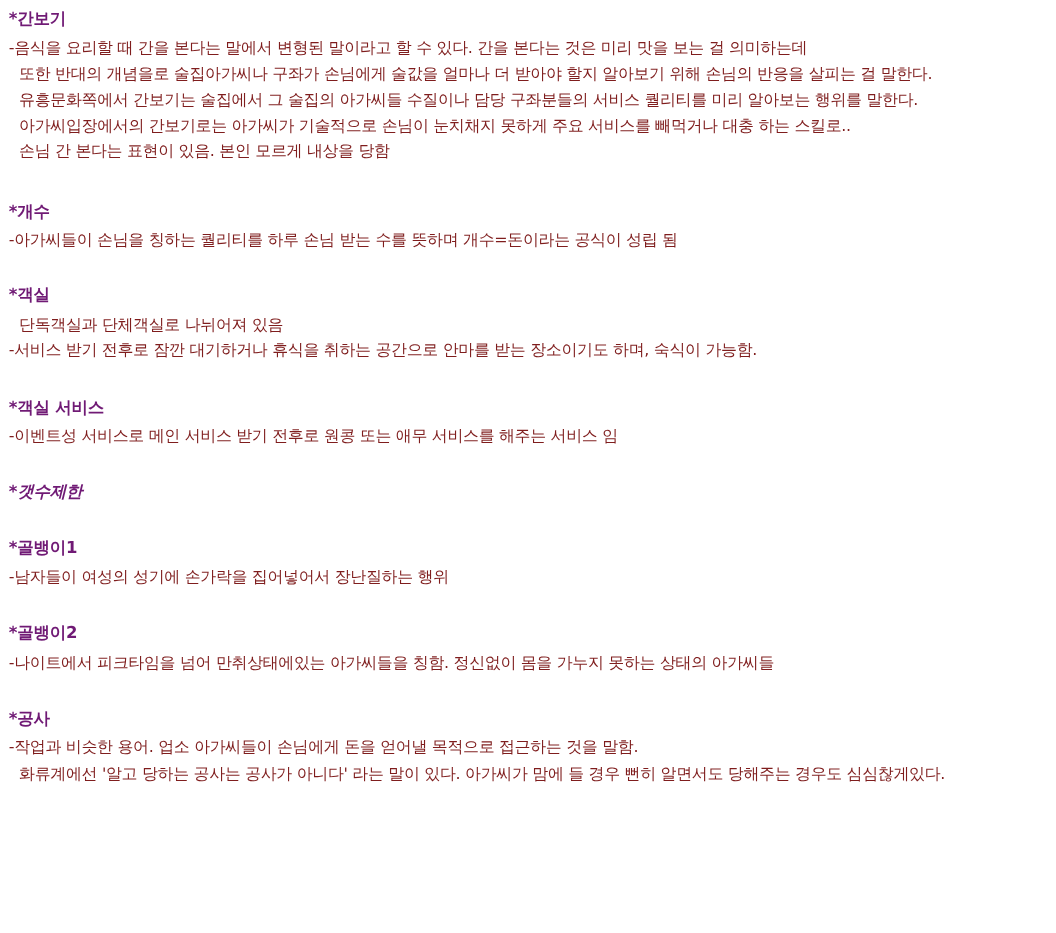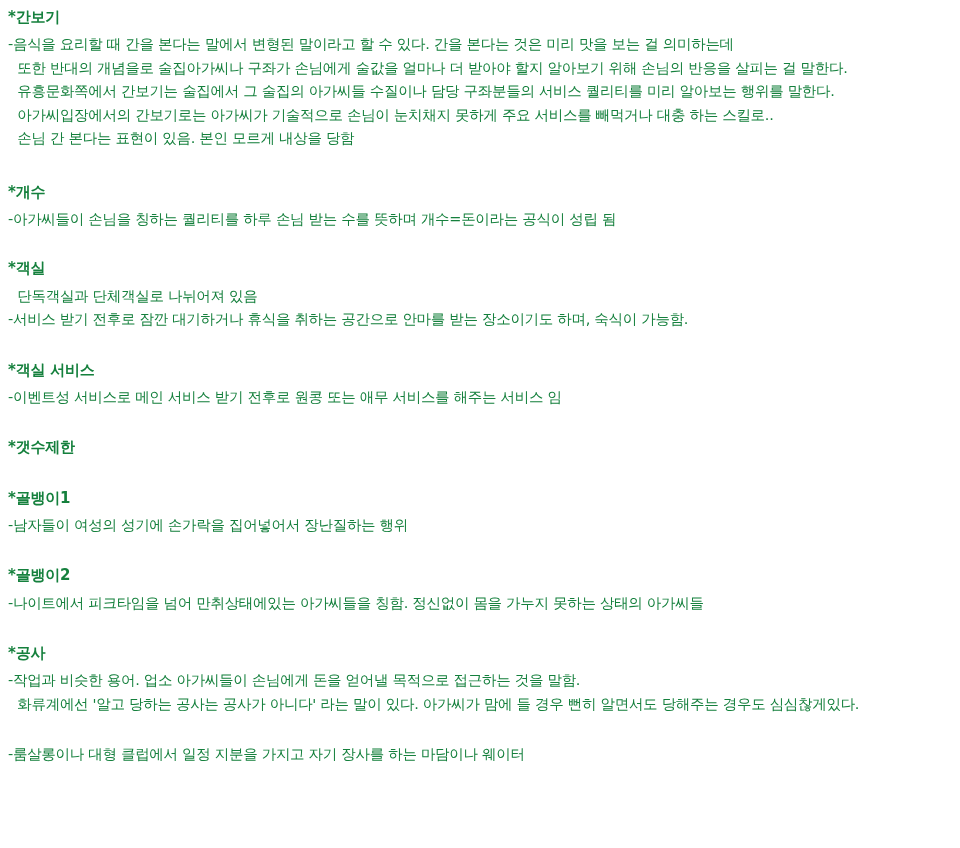--- a/index.html
+++ b/index.html
@@ -22,41 +22,41 @@
   .entry {
     margin: 0 0 26px 0;
   }
   .entry:first-child {
     margin-top: 0;
   }
   .term {
     font-size: 15px;
     font-weight: bold;
     line-height: 1.55;
-    color: #15803d;
+    color: #701a75;
     margin: 0 0 4px 0;
     letter-spacing: -0.2px;
   }
   .line {
     font-size: 14.5px;
     line-height: 1.62;
-    color: #15803d;
+    color: #7f1d1d;
     margin: 0;
     letter-spacing: -0.3px;
     white-space: pre-wrap;
   }
   .line.indent {
     padding-left: 5px;
   }
   
   .entry.e0 { margin-bottom: 30px; }
   .entry.e1 { margin-bottom: 26px; }
   .entry.e2 { margin-bottom: 27px; }
   .entry.e3 { margin-bottom: 27px; }
-  .entry.e4 { margin-bottom: 27px; }
+  .entry.e4 { margin-bottom: 27px; font-style: italic; }
   .entry.e5 { margin-bottom: 27px; }
   .entry.e6 { margin-bottom: 27px; }
   .entry.e7 { margin-bottom: 27px; }
   .entry.e8 { margin-bottom: 0; }
 </style>
 </head>
 <body>
 
 <div id="doc">
     <div class="entry e0">
@@ -90,15 +90,14 @@
     <div class="entry e6">
       <p class="term">*골뱅이2</p>
       <p class="line">-나이트에서 피크타임을 넘어 만취상태에있는 아가씨들을 칭함. 정신없이 몸을 가누지 못하는 상태의 아가씨들</p>
     </div>
     <div class="entry e7">
       <p class="term">*공사</p>
       <p class="line">-작업과 비슷한 용어. 업소 아가씨들이 손님에게 돈을 얻어낼 목적으로 접근하는 것을 말함.</p>
       <p class="line indent"> 화류계에선 '알고 당하는 공사는 공사가 아니다' 라는 말이 있다. 아가씨가 맘에 들 경우 뻔히 알면서도 당해주는 경우도 심심찮게있다.</p>
     </div>
     <div class="entry e8">
-      <p class="line">-룸살롱이나 대형 클럽에서 일정 지분을 가지고 자기 장사를 하는 마담이나 웨이터</p>
     </div>
   </div>
 
 </body></html>

